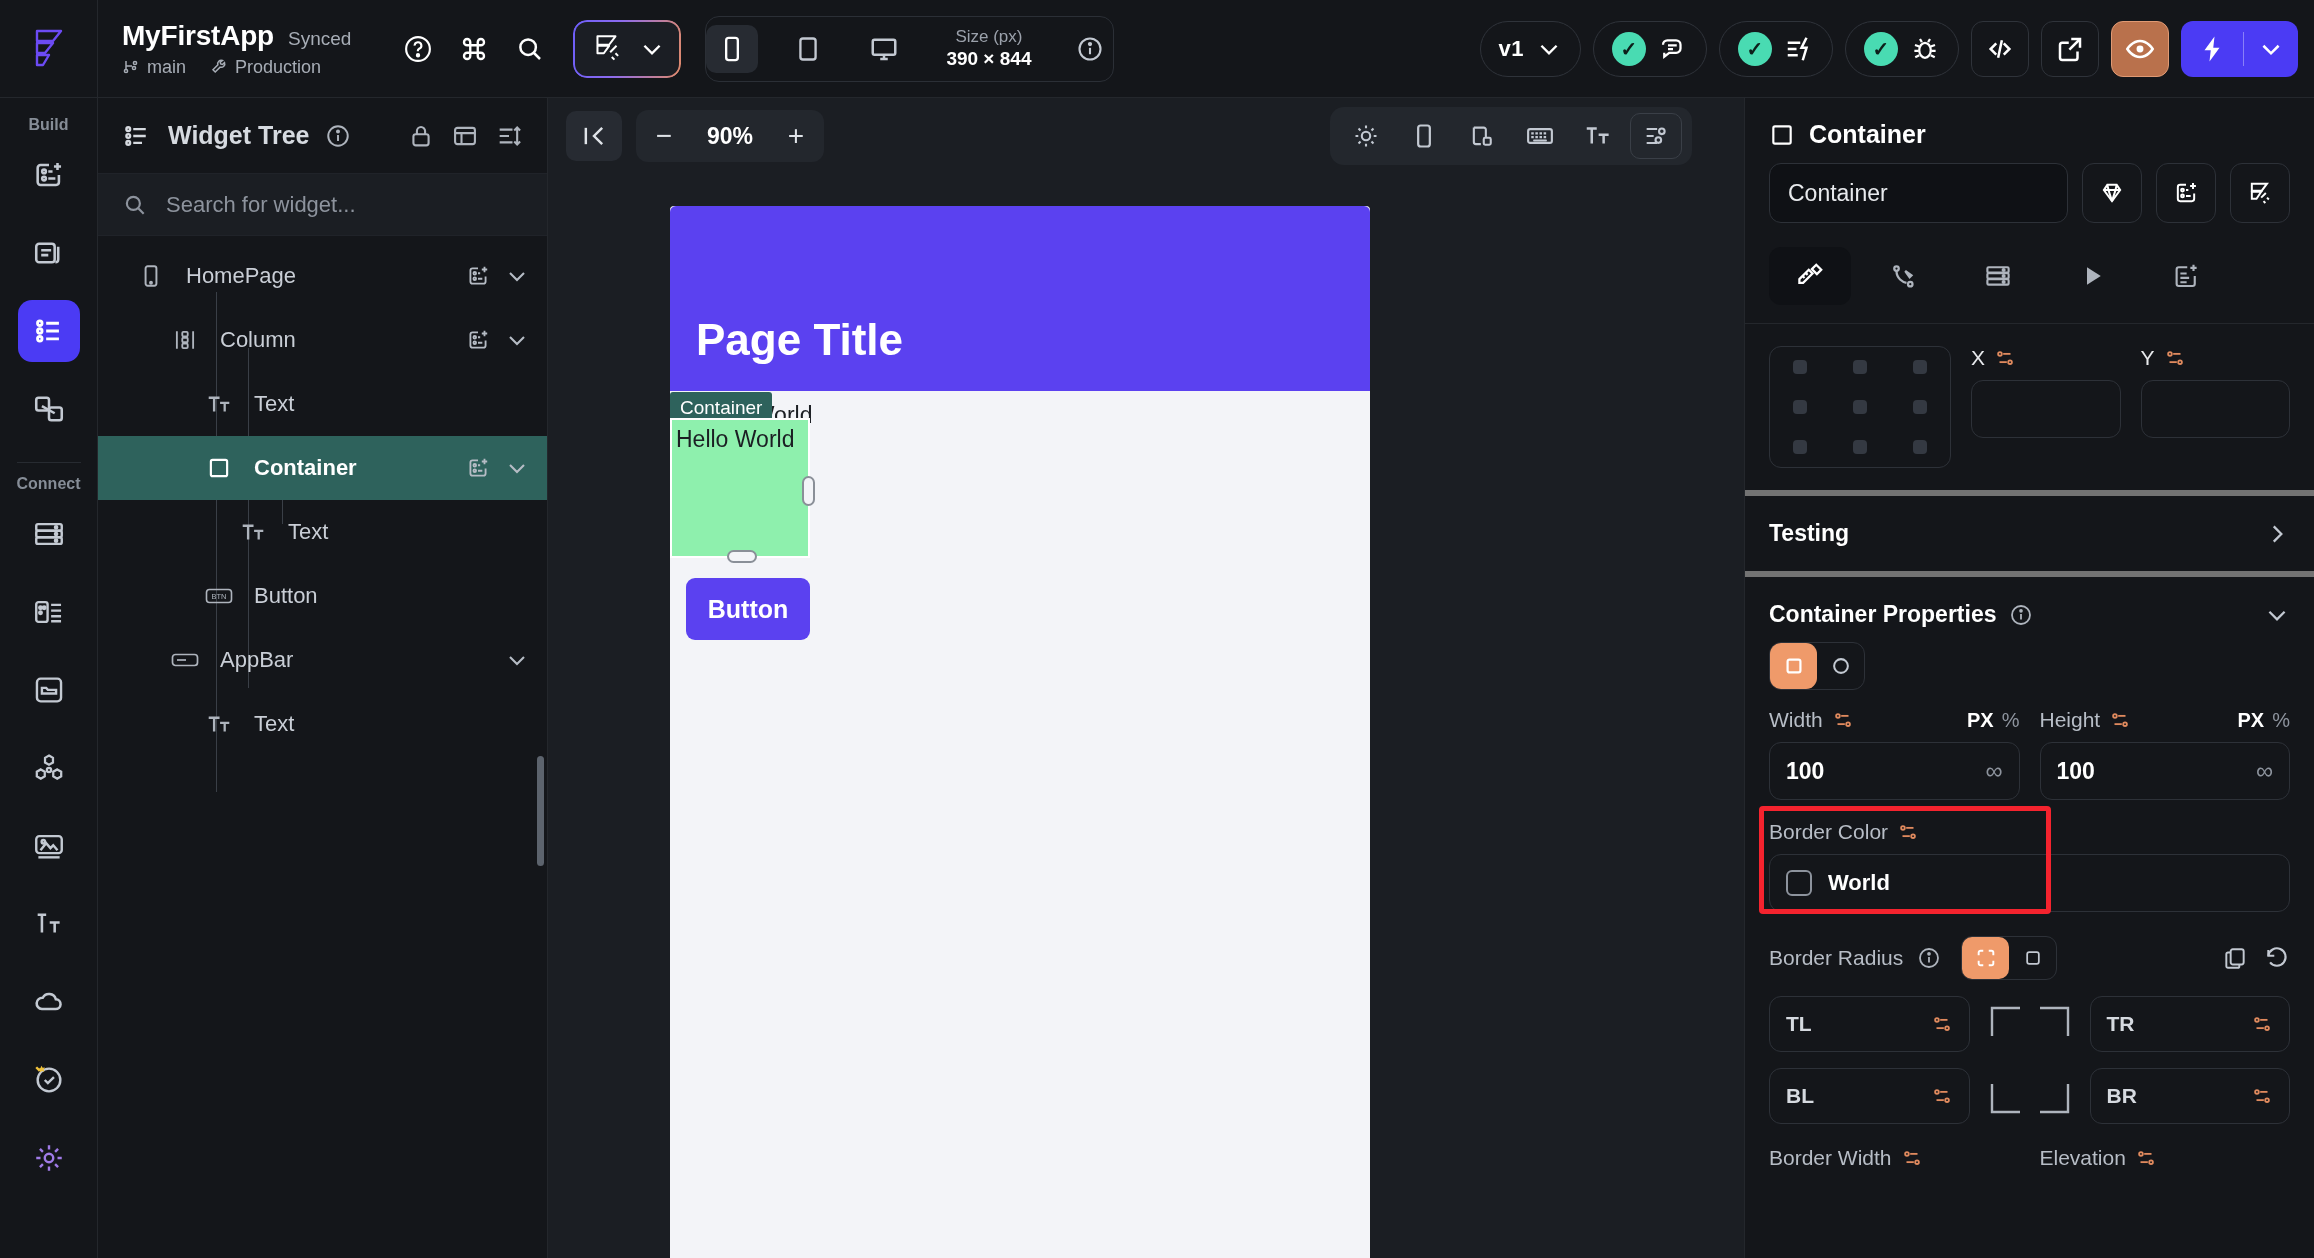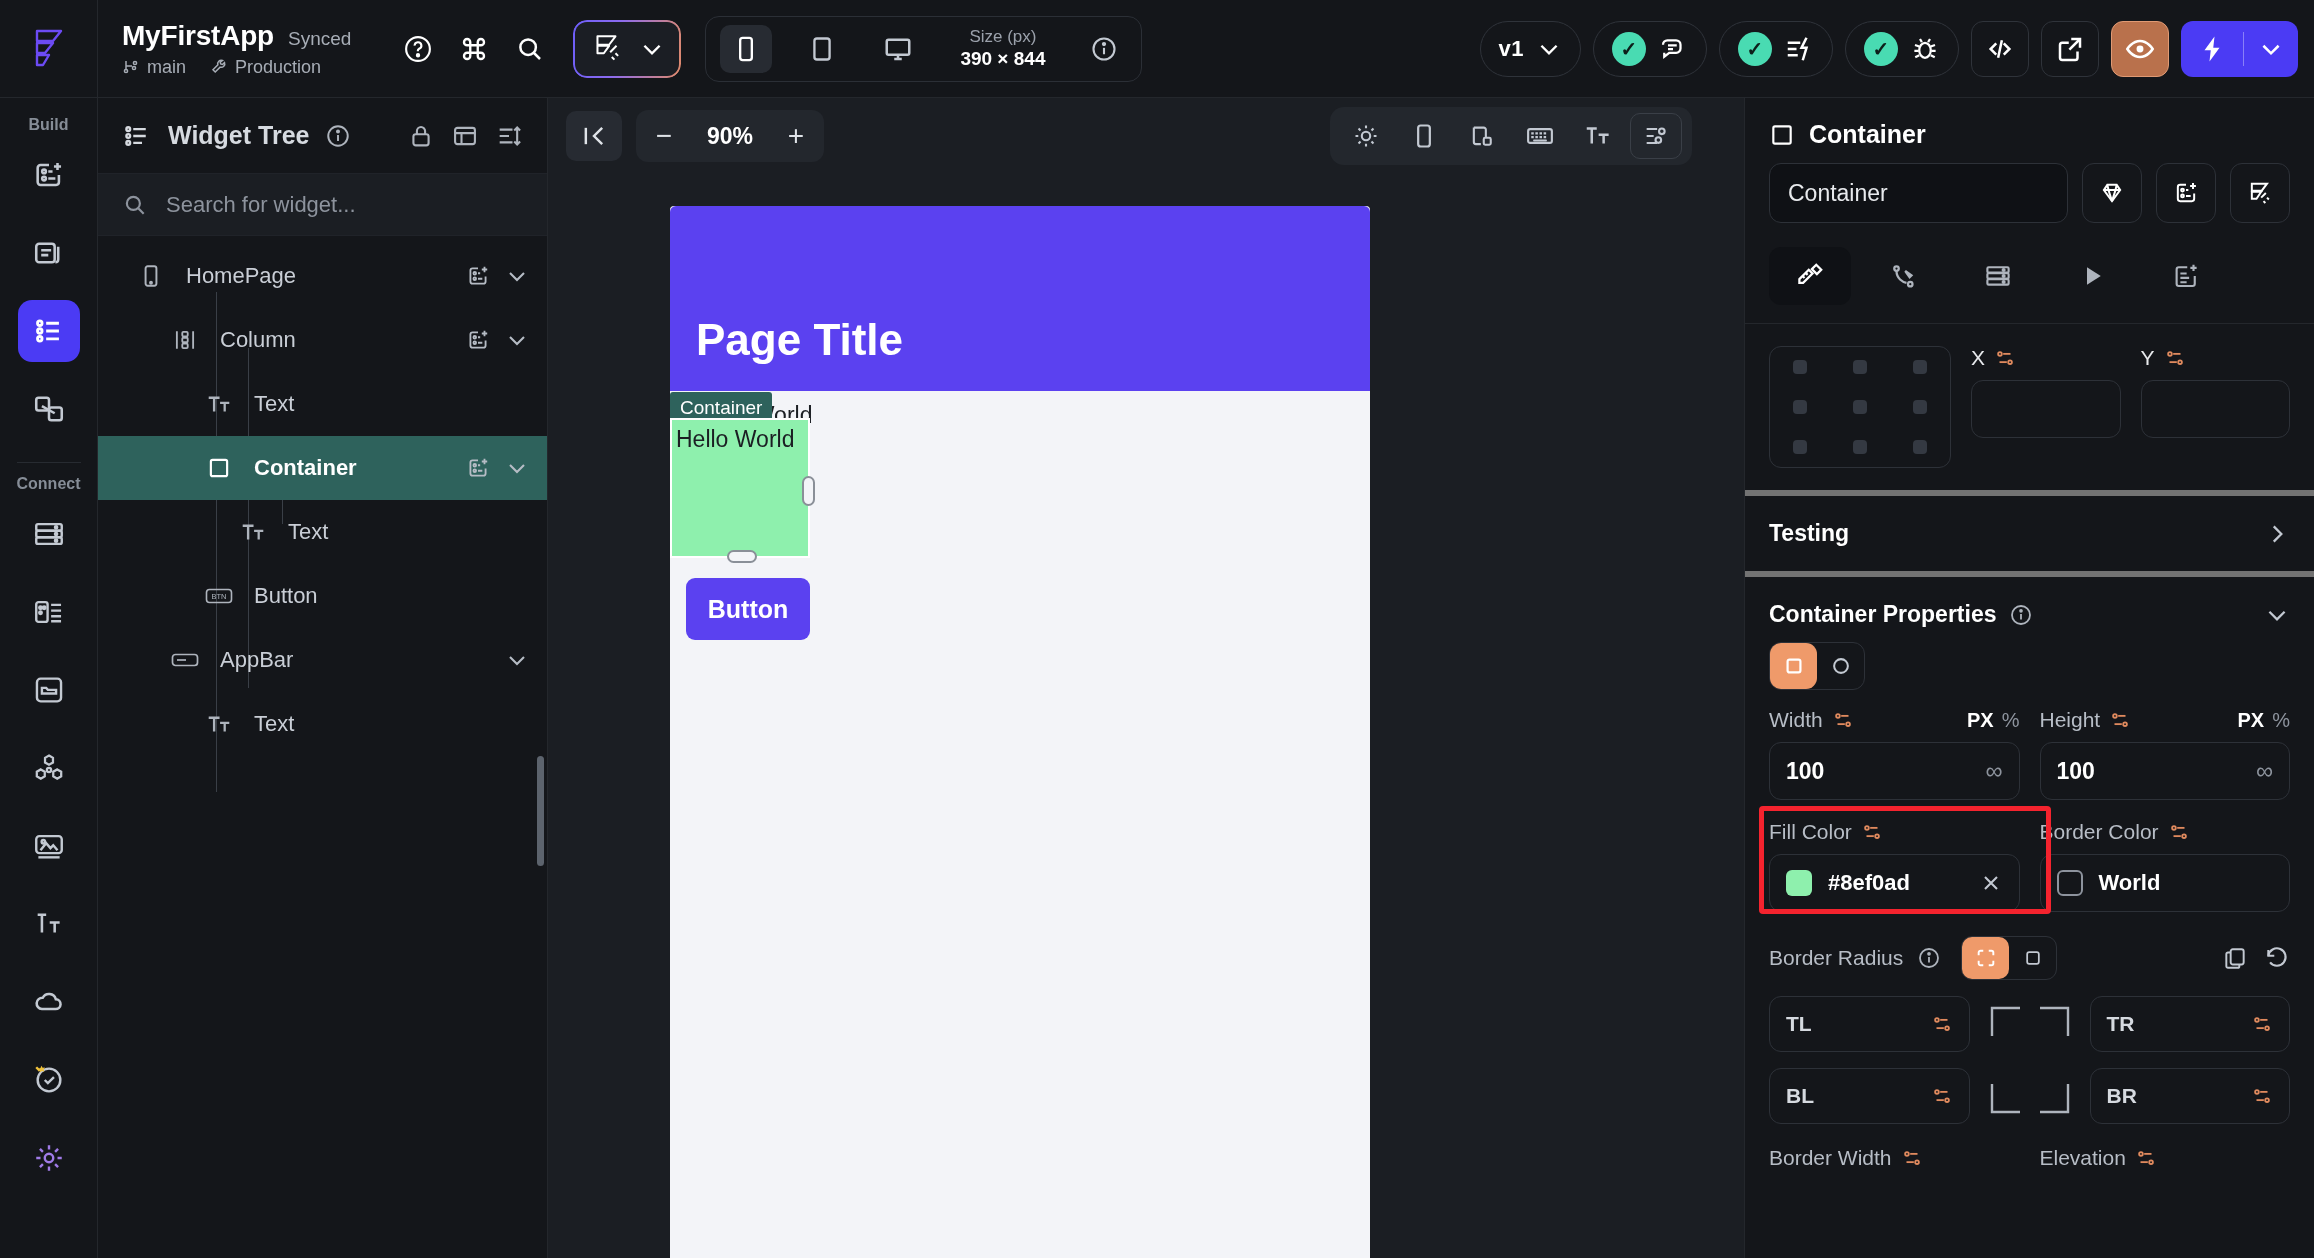--- a/index.html
+++ b/index.html
@@ -53,21 +53,21 @@
     border-radius: 14px; padding: 2px;
     background: linear-gradient(100deg,#6d5ef8 0%,#8b6bf0 40%,#e08a6a 100%);
     -webkit-mask: linear-gradient(#000 0 0) content-box, linear-gradient(#000 0 0);
     -webkit-mask-composite: xor; mask-composite: exclude;
   }
 
   .size-group {
     margin-left: 26px;
     height: 66px;
     border: 1px solid #2b2f36; border-radius: 14px;
-    display: flex; align-items: center; padding: 0 14px; gap: 24px;
+    display: flex; align-items: center; padding: 0 0; gap: 24px;
     background: #14161a;
   }
   .dev-btn {
     width: 52px; height: 48px; border-radius: 10px;
     display: flex; align-items: center; justify-content: center;
     color: #c3c9d2; cursor: pointer;
   }
   .dev-btn.active { background: #272b32; color: #ffffff; }
   .size-txt { margin-left: 12px; margin-right: 12px; text-align: center; line-height: 1.25; }
   .size-lbl { font-size: 17px; color: #9ba1ab; }
@@ -1049,42 +1049,20 @@
               <span class="wh-val">100</span>
               <span class="wh-inf">∞</span>
             </div>
           </div>
         </div>
 
         <div class="fill-row">
           <div class="redbox"></div>
           <div class="fill-col">
             <div class="fill-lbl">
-              <span>Fill Color</span>
-              <span>
-                <svg width="22" height="22" viewBox="0 0 24 24" fill="none" stroke="#e08a5e" stroke-width="2">
-                    <circle cx="6.5" cy="7.5" r="2"></circle>
-                    <path d="M10 7.5h8"></path>
-                    <path d="M6 16.5h8"></path>
-                    <circle cx="17.5" cy="16.5" r="2"></circle>
-                  </svg>
-              </span>
-            </div>
-            <div class="color-field">
-              <span class="swatch" id="fill-swatch" style="background: rgb(142, 240, 173);"></span>
-              <span class="chex">#8ef0ad</span>
-              <span class="xclose">
-                <svg width="24" height="24" viewBox="0 0 24 24" fill="none" stroke="currentColor" stroke-width="2.1">
-                    <path d="M6 6l12 12M18 6 6 18"></path>
-                  </svg>
-              </span>
-            </div>
-          </div>
-          <div class="fill-col">
-            <div class="fill-lbl">
               <span>Border Color</span>
               <span>
                 <svg width="22" height="22" viewBox="0 0 24 24" fill="none" stroke="#e08a5e" stroke-width="2">
                     <circle cx="6.5" cy="7.5" r="2"></circle>
                     <path d="M10 7.5h8"></path>
                     <path d="M6 16.5h8"></path>
                     <circle cx="17.5" cy="16.5" r="2"></circle>
                   </svg>
               </span>
             </div>

